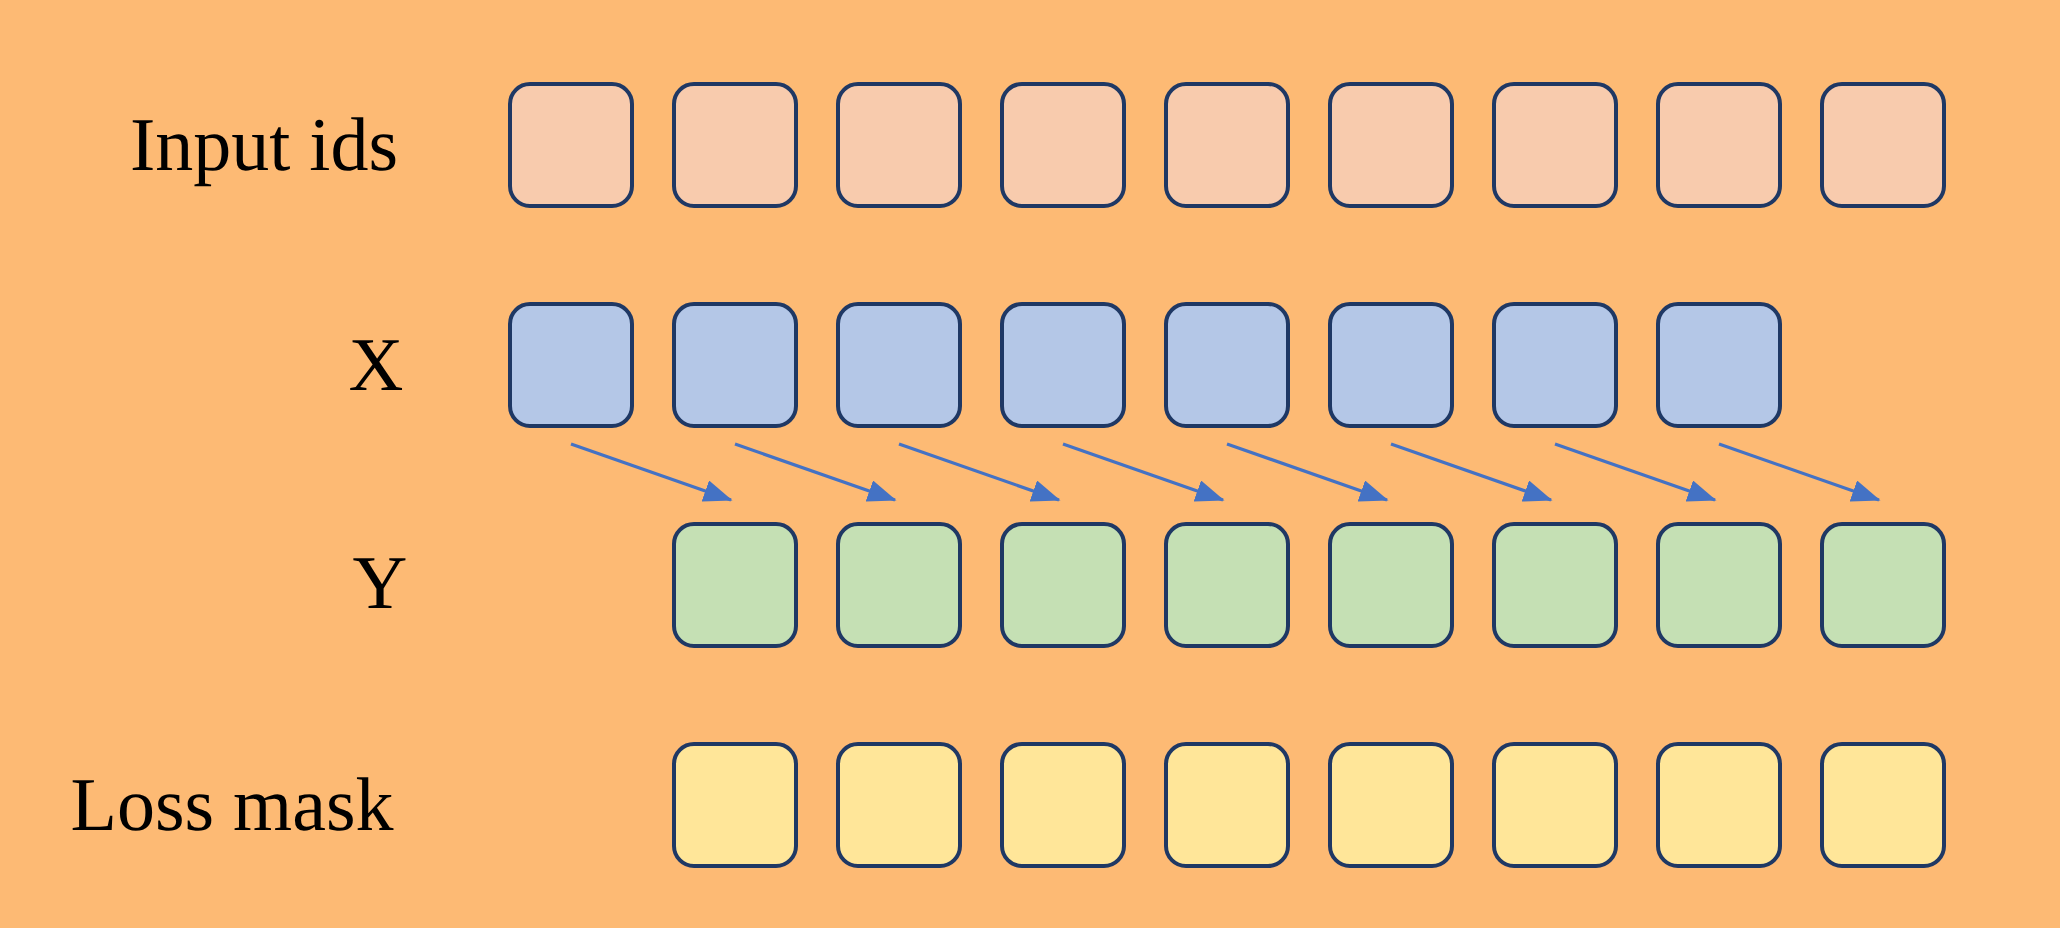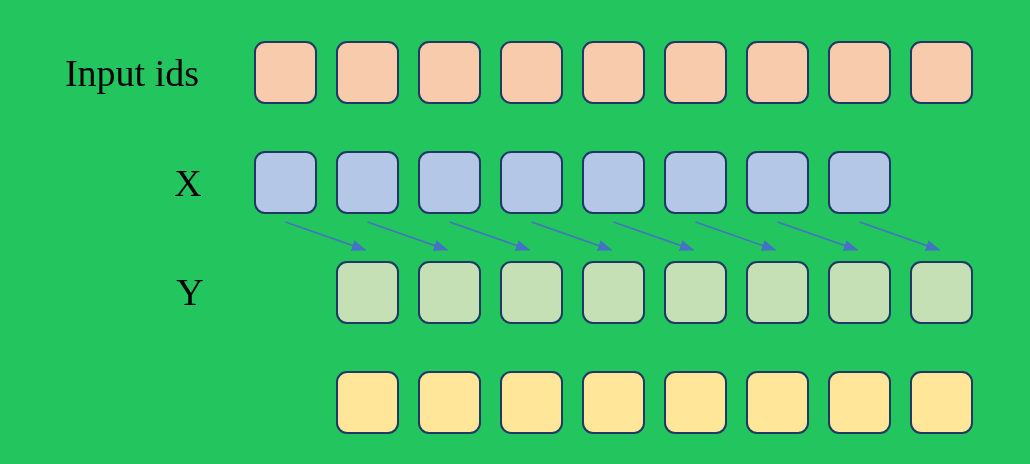--- a/index.html
+++ b/index.html
@@ -2,21 +2,21 @@
 <html><head>
 <meta charset="utf-8">
 <style>
   html, body {
     margin: 0; padding: 0; background: #ffffff;
   }
   .canvas {
     position: relative;
     width: 1030px;
     height: 464px;
-    background: #22c55e;
+    background: #fdba74;
     overflow: hidden;
     font-family: "Liberation Serif", serif;
   }
   .row-label {
     position: absolute;
     transform: translate(-50%, -50%);
     font-size: 38px;
     line-height: 1;
     white-space: nowrap;
   }
@@ -30,20 +30,21 @@
     pointer-events: none;
   }
 </style>
 </head>
 <body>
 
 <div class="canvas">
   <div class="row-label" style="left: 132px; top: 73px; color: rgb(0, 0, 0);">Input ids</div>
   <div class="row-label" style="left: 188px; top: 183px; color: rgb(0, 0, 0);">X</div>
   <div class="row-label" style="left: 190px; top: 292px; color: rgb(0, 0, 0);">Y</div>
+  <div class="row-label" style="left: 116px; top: 403px; color: rgb(0, 0, 0);">Loss mask</div>
   <div id="cells">
       <div class="cell" style="left: 254px; top: 41px; width: 63px; height: 63px; border-radius: 11px; border: 2.2px solid rgb(31, 56, 100); background: rgb(248, 203, 173);"></div>
       <div class="cell" style="left: 336px; top: 41px; width: 63px; height: 63px; border-radius: 11px; border: 2.2px solid rgb(31, 56, 100); background: rgb(248, 203, 173);"></div>
       <div class="cell" style="left: 418px; top: 41px; width: 63px; height: 63px; border-radius: 11px; border: 2.2px solid rgb(31, 56, 100); background: rgb(248, 203, 173);"></div>
       <div class="cell" style="left: 500px; top: 41px; width: 63px; height: 63px; border-radius: 11px; border: 2.2px solid rgb(31, 56, 100); background: rgb(248, 203, 173);"></div>
       <div class="cell" style="left: 582px; top: 41px; width: 63px; height: 63px; border-radius: 11px; border: 2.2px solid rgb(31, 56, 100); background: rgb(248, 203, 173);"></div>
       <div class="cell" style="left: 664px; top: 41px; width: 63px; height: 63px; border-radius: 11px; border: 2.2px solid rgb(31, 56, 100); background: rgb(248, 203, 173);"></div>
       <div class="cell" style="left: 746px; top: 41px; width: 63px; height: 63px; border-radius: 11px; border: 2.2px solid rgb(31, 56, 100); background: rgb(248, 203, 173);"></div>
       <div class="cell" style="left: 828px; top: 41px; width: 63px; height: 63px; border-radius: 11px; border: 2.2px solid rgb(31, 56, 100); background: rgb(248, 203, 173);"></div>
       <div class="cell" style="left: 910px; top: 41px; width: 63px; height: 63px; border-radius: 11px; border: 2.2px solid rgb(31, 56, 100); background: rgb(248, 203, 173);"></div>

